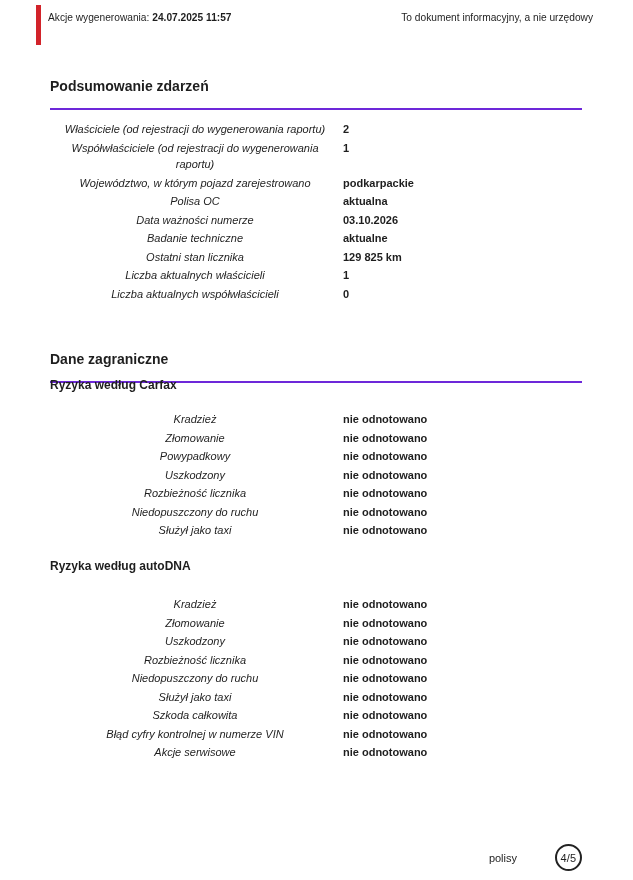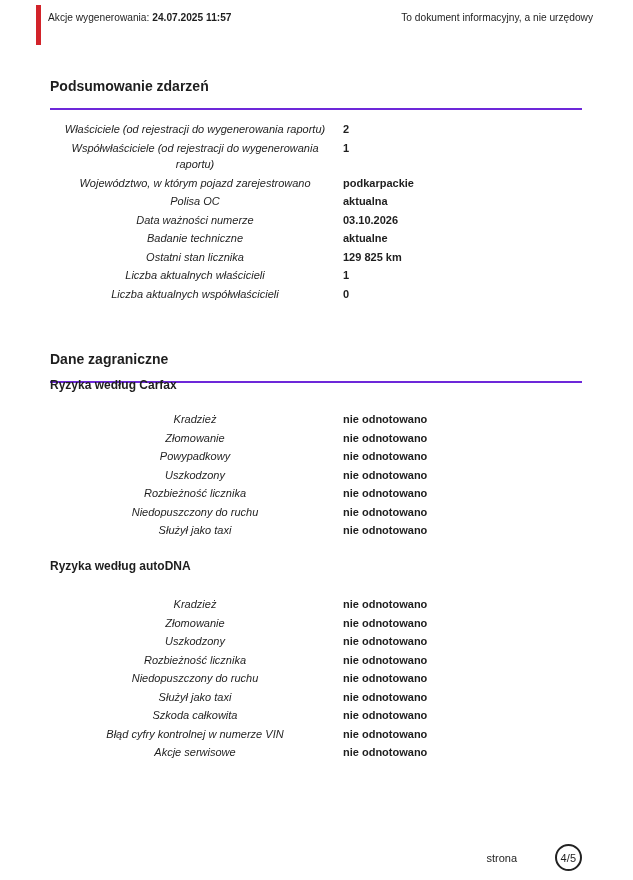--- a/index.html
+++ b/index.html
@@ -180,17 +180,17 @@
       <div class="kv-value">nie odnotowano</div>
 
       <div class="kv-label">Błąd cyfry kontrolnej w numerze VIN</div>
       <div class="kv-value">nie odnotowano</div>
 
       <div class="kv-label">Akcje serwisowe</div>
       <div class="kv-value">nie odnotowano</div>
     </div>
 
   <div class="page-footer">
-    <span>strona</span>
+    <span>polisy</span>
     <span class="page-badge">4/5</span>
   </div>
 
 </div>
 
 </body></html>

